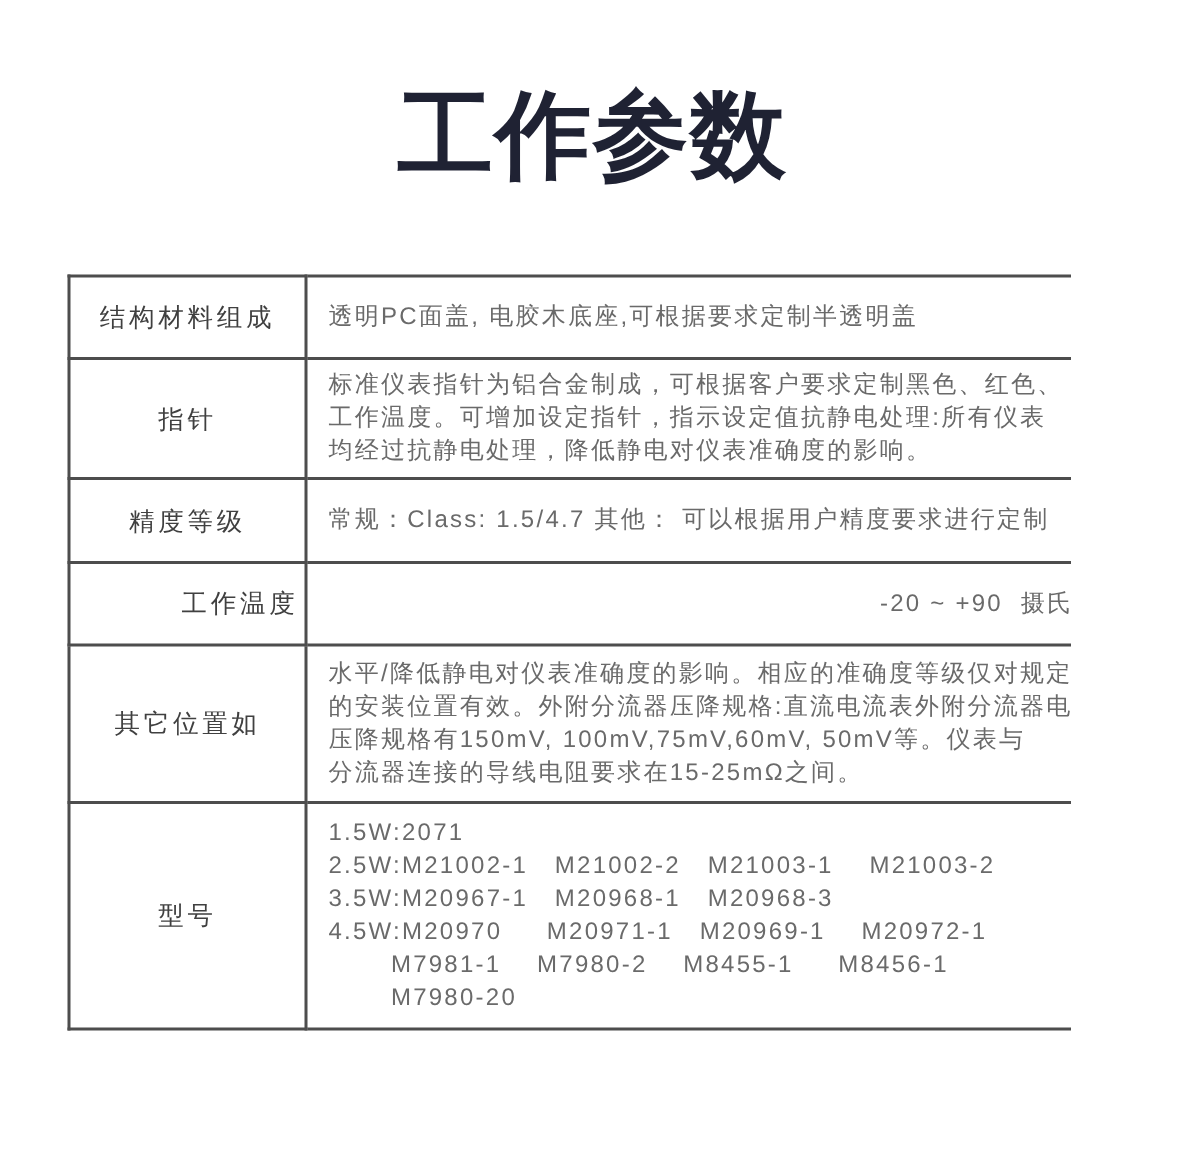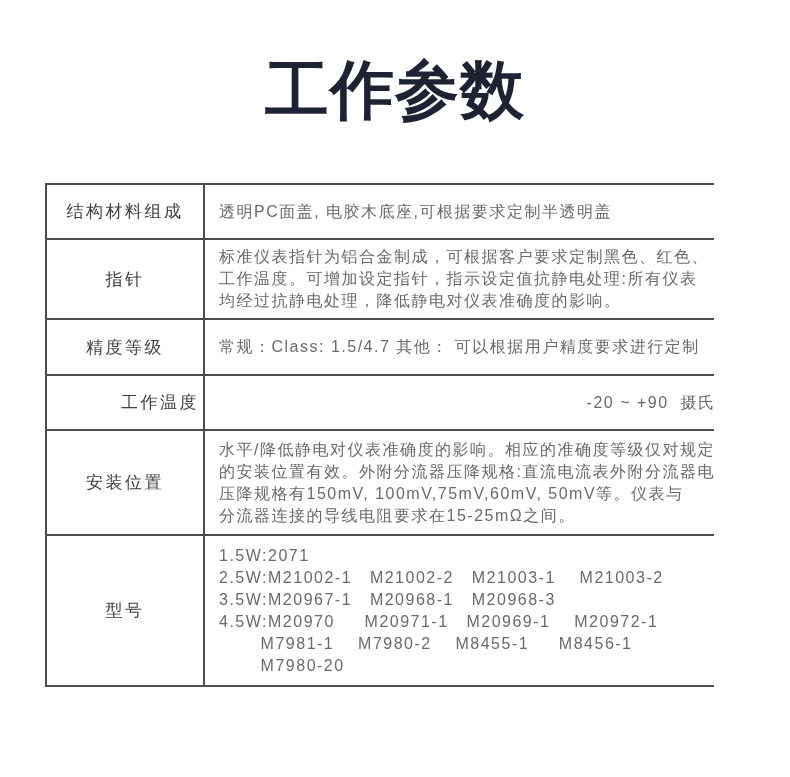--- a/index.html
+++ b/index.html
@@ -86,21 +86,21 @@
       </tr>
       <tr class="h4">
         <td class="row-label">精度等级</td>
         <td class="row-content">常规：Class: 1.5/4.7 其他： 可以根据用户精度要求进行定制</td>
       </tr>
       <tr class="h5">
         <td class="row-label">工作温度</td>
         <td class="row-content">-20 ~ +90  摄氏度</td>
       </tr>
       <tr class="h7">
-        <td class="row-label">安装位置</td>
+        <td class="row-label">其它位置如</td>
         <td class="row-content">水平/降低静电对仪表准确度的影响。相应的准确度等级仅对规定
 的安装位置有效。外附分流器压降规格:直流电流表外附分流器电
 压降规格有150mV, 100mV,75mV,60mV, 50mV等。仪表与
 分流器连接的导线电阻要求在15-25mΩ之间。</td>
       </tr>
       <tr class="h8">
         <td class="row-label">型号</td>
         <td class="row-content">1.5W:2071
 2.5W:M21002-1   M21002-2   M21003-1    M21003-2
 3.5W:M20967-1   M20968-1   M20968-3

